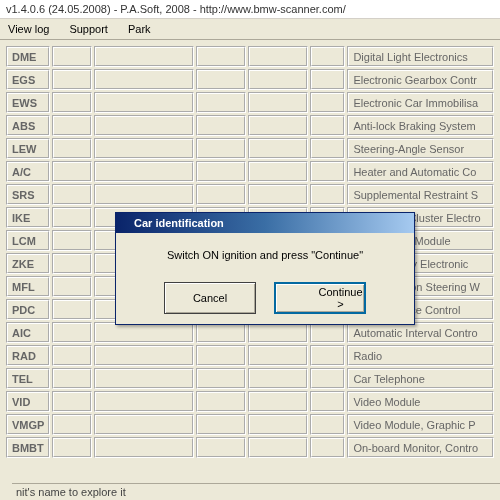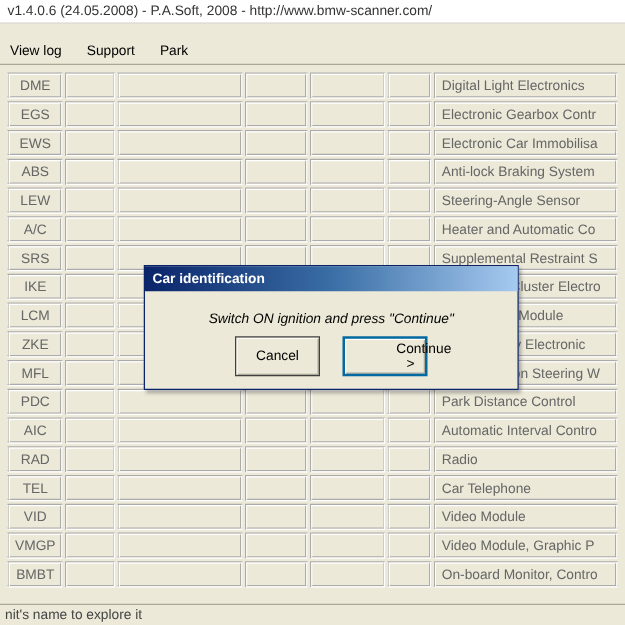--- a/index.html
+++ b/index.html
@@ -20,21 +20,21 @@
     border-bottom: 1px solid #d4d0c8;
   }
   .menubar {
     background: #ece9d8;
     padding: 2px 4px;
     font-size: 11px;
     border-bottom: 1px solid #aca899;
     display: flex;
     gap: 12px;
   }
-  .menu-item { padding: 2px 4px; cursor: default; margin-top: 12px; }
+  .menu-item { padding: 2px 4px; cursor: default; }
   .content {
     padding: 4px;
     background: #ece9d8;
   }
   table.units {
     width: 100%;
     border-collapse: separate;
     border-spacing: 2px;
   }
   table.units td {
@@ -43,77 +43,76 @@
     height: 21px;
     padding: 1px 4px;
     font-size: 11px;
     color: #666;
     vertical-align: middle;
     white-space: nowrap;
     overflow: hidden;
   }
   table.units td.code {
     width: 44px;
-    text-align: center;
-    font-weight: normal;
+    text-align: left;
+    font-weight: bold;
   }
   table.units td.c1 { width: 40px; }
   table.units td.c2 { width: 100px; }
   table.units td.c3 { width: 50px; }
   table.units td.c4 { width: 60px; }
   table.units td.c5 { width: 35px; }
   .statusbar {
     position: absolute;
     bottom: 0;
-    left: 0;
+    left: 12px;
     right: 0;
     background: #ece9d8;
     border-top: 1px solid #aca899;
     padding: 2px 4px;
     font-size: 11px;
     color: #444;
   }
   .dialog {
     position: absolute;
     left: 115px;
     top: 212px;
     width: 300px;
     background: #ece9d8;
     border: 1px solid #0a246a;
     box-shadow: 2px 2px 3px rgba(0,0,0,0.3);
   }
   .dialog-title {
     background: linear-gradient(to right, #0a246a, #3a6ea5, #a6caf0);
     color: #fff;
     font-weight: bold;
-    padding: 4px 6px;
+    padding: 4px 18px;
     font-size: 11px;
   }
   .dialog-body {
     padding: 16px 10px 10px 10px;
     text-align: center;
   }
   .dialog-msg {
-    margin-bottom: 8px;
-    font-size: 11px;
-    font-style: italic;
+    margin-bottom: 21px;
+    font-size: 11px;
   }
   .dialog-buttons {
     display: flex;
     justify-content: center;
     gap: 18px;
   }
   button.win {
     font-family: Tahoma, Arial, sans-serif;
     font-size: 11px;
     background: #ece9d8;
     border: 1px solid #404040;
     box-shadow: inset 1px 1px 0 #fff, inset -1px -1px 0 #aca899;
     padding: 2px 0;
-    width: 68px;
+    width: 92px;
     cursor: pointer;
   }
   button.win.default {
     border: 2px solid #0369a1;
     box-shadow: inset 1px 1px 0 #fff, inset -1px -1px 0 #aca899;
     padding-left: 41px;
   }
 </style>
 </head>
 <body>

